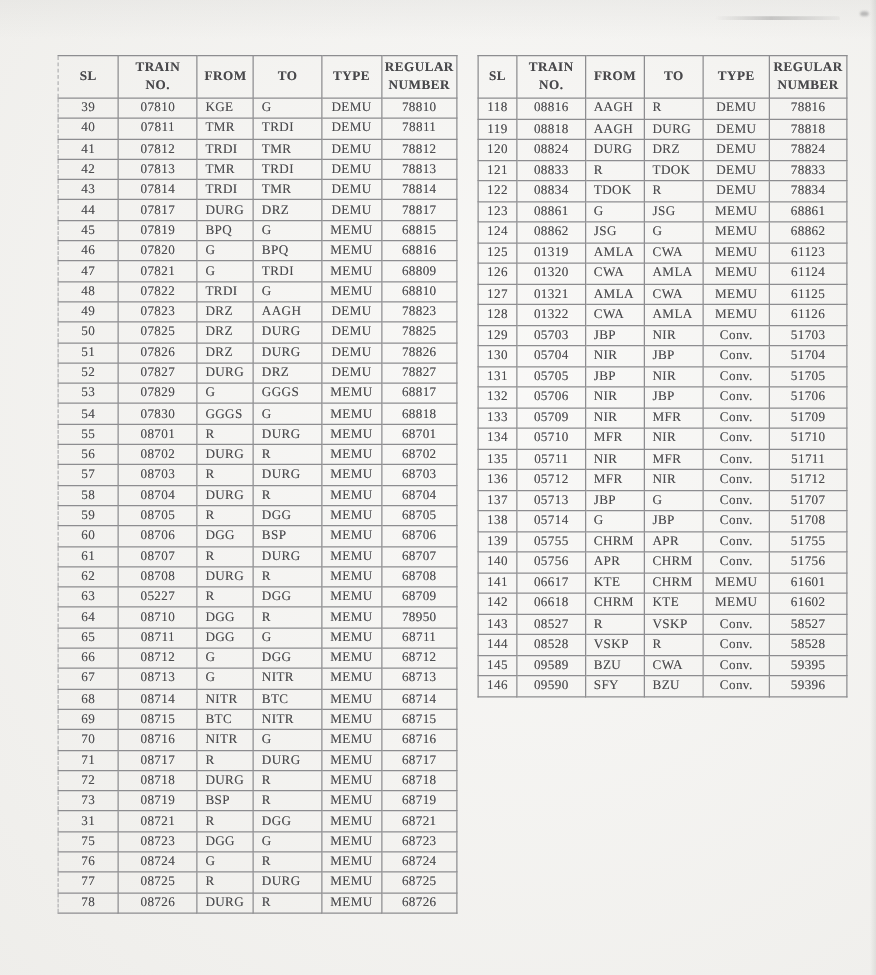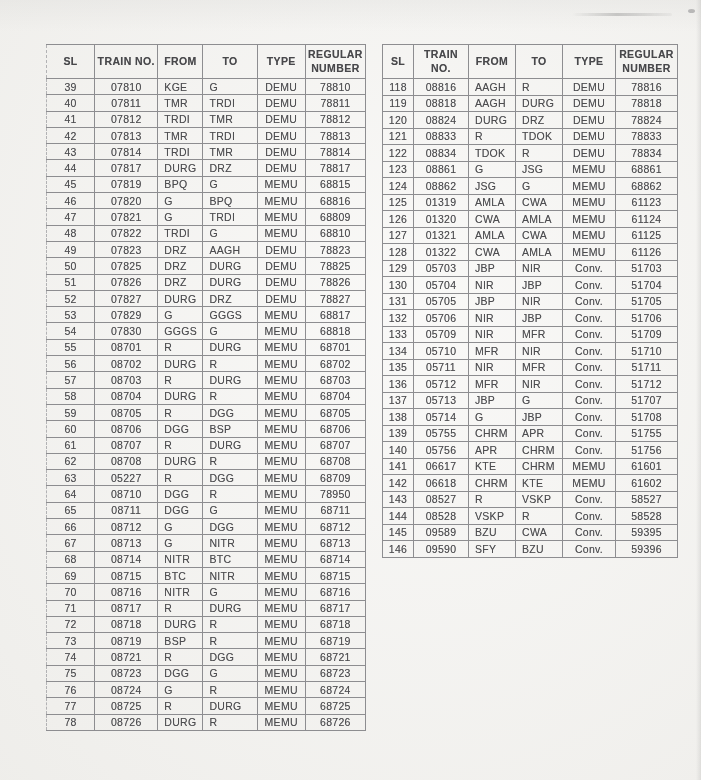--- a/index.html
+++ b/index.html
@@ -44,20 +44,21 @@
     background: rgba(120,120,122,0.45);
     border-radius: 50%;
     filter: blur(0.7px);
   }
 
   table.scan-table {
     position: absolute;
     border-collapse: collapse;
     table-layout: fixed;
     border: 1px solid #77777a;
+    font-family: Liberation Serif, serif;
   }
   #left-table  { left: 46px;  top: 44px; width: 320px; }
   #right-table { left: 382px; top: 44px; width: 295px; }
 
   .scan-table th, .scan-table td {
     border: 1px solid #8d8d90;
     overflow: hidden;
     white-space: nowrap;
     text-shadow: 0 0 0.5px rgba(90,90,92,0.55);
   }
@@ -395,21 +396,21 @@
       </tr>
       <tr>
         <td class="c0">73</td>
         <td class="c1">08719</td>
         <td class="c2">BSP</td>
         <td class="c3">R</td>
         <td class="c4">MEMU</td>
         <td class="c5">68719</td>
       </tr>
       <tr>
-        <td class="c0">74</td>
+        <td class="c0">31</td>
         <td class="c1">08721</td>
         <td class="c2">R</td>
         <td class="c3">DGG</td>
         <td class="c4">MEMU</td>
         <td class="c5">68721</td>
       </tr>
       <tr>
         <td class="c0">75</td>
         <td class="c1">08723</td>
         <td class="c2">DGG</td>

